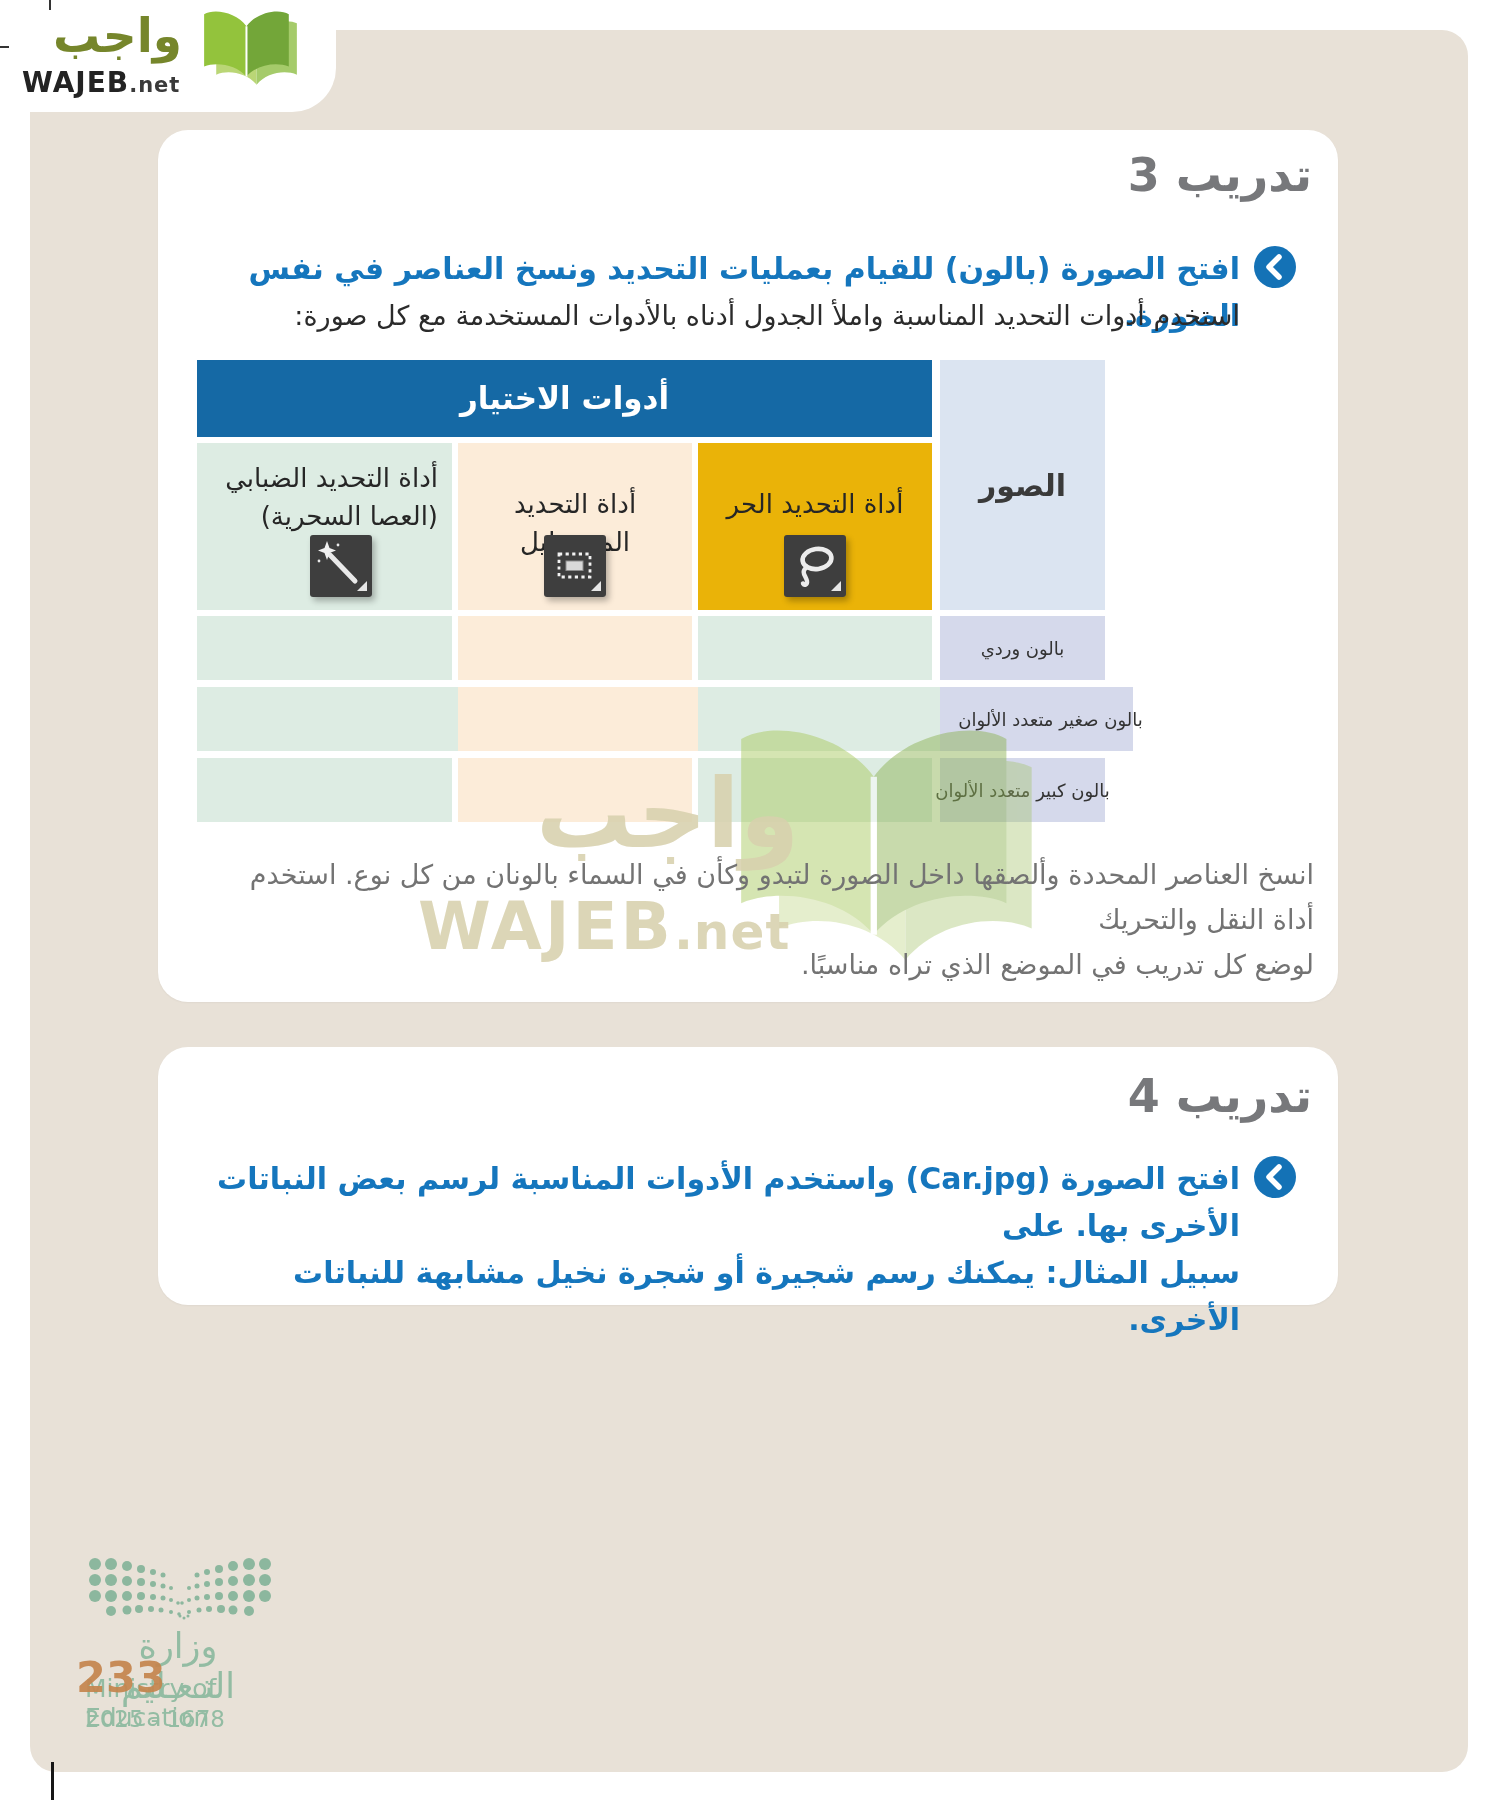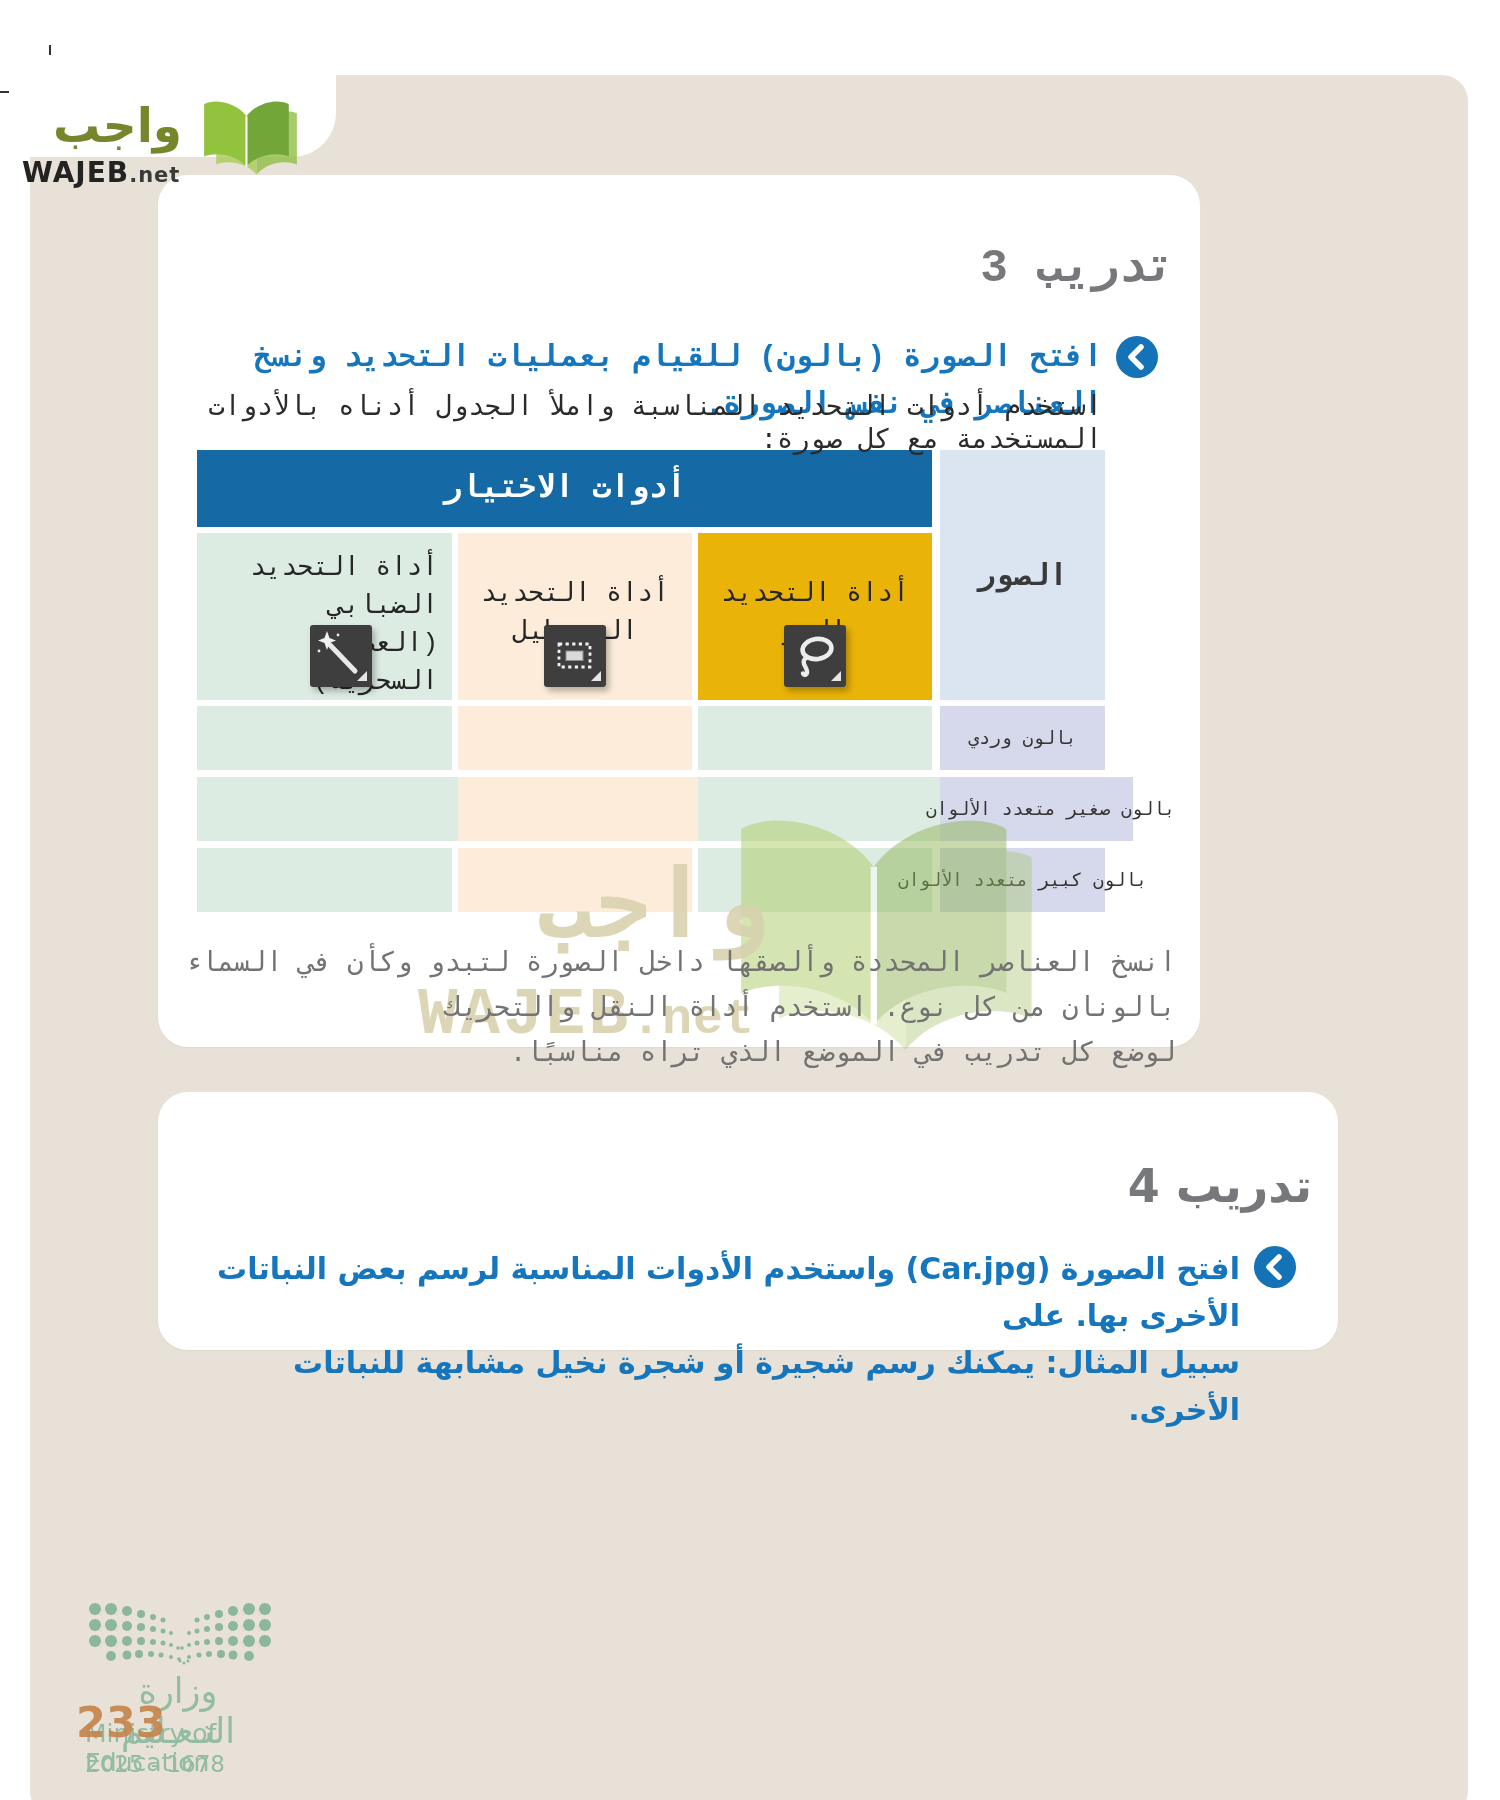--- a/index.html
+++ b/index.html
@@ -1,32 +1,32 @@
 <!DOCTYPE html>
 <html lang="ar"><head>
 <meta charset="utf-8">
 <style>
   html,body{margin:0;padding:0;}
   body{
     width:1500px;height:1800px;position:relative;overflow:hidden;
     background:#ffffff;
     font-family:"DejaVu Sans","Liberation Sans",sans-serif;
   }
-  .abs{position:absolute;margin-top:45px;}
+  .abs{position:absolute;}
   
   .paper{left:30px;top:30px;width:1438px;height:1742px;background:#e8e1d7;border-radius:26px;}
   
   .logo-patch{left:0;top:0;width:336px;height:112px;background:#ffffff;border-bottom-right-radius:44px;z-index:6;}
   .brand-ar{left:14px;top:10px;width:168px;font-size:47px;font-weight:800;color:#76862b;text-align:right;direction:rtl;line-height:52px;}
   .brand-en{left:22px;top:66px;font-size:28px;font-weight:800;color:#232323;letter-spacing:1px;}
   .brand-en .tld{font-size:21px;font-weight:800;color:#3a3a3a;}
   .brand-book{left:188px;top:6px;width:126px;height:100px;}
   
   .card{background:#ffffff;border-radius:30px;box-shadow:0 1px 2px rgba(0,0,0,0.04);}
-  .card1{left:158px;top:130px;width:1042px;height:872px;font-family:Liberation Mono, monospace;}
+  .card1{left:158px;top:130px;width:1180px;height:872px;}
   .card2{left:158px;top:1047px;width:1180px;height:258px;}
   .ex-title{font-size:46px;font-weight:800;color:#77787b;direction:rtl;z-index:3;}
   .obj-icon{width:44px;height:44px;z-index:3;}
   .obj-text{font-size:30px;font-weight:700;color:#1576bd;direction:rtl;text-align:right;z-index:3;line-height:47px;}
   .instr{font-size:27px;color:#2b2b2b;direction:rtl;text-align:right;z-index:3;}
   
   .t-cell{z-index:1;}
   .t-head{left:39px;top:230px;width:735px;height:77px;background:#1569a5;color:#ffffff;
           font-size:31px;font-weight:700;text-align:center;line-height:77px;direction:rtl;}
   .t-img-head{left:782px;top:230px;width:165px;height:250px;background:#dbe4f1;

